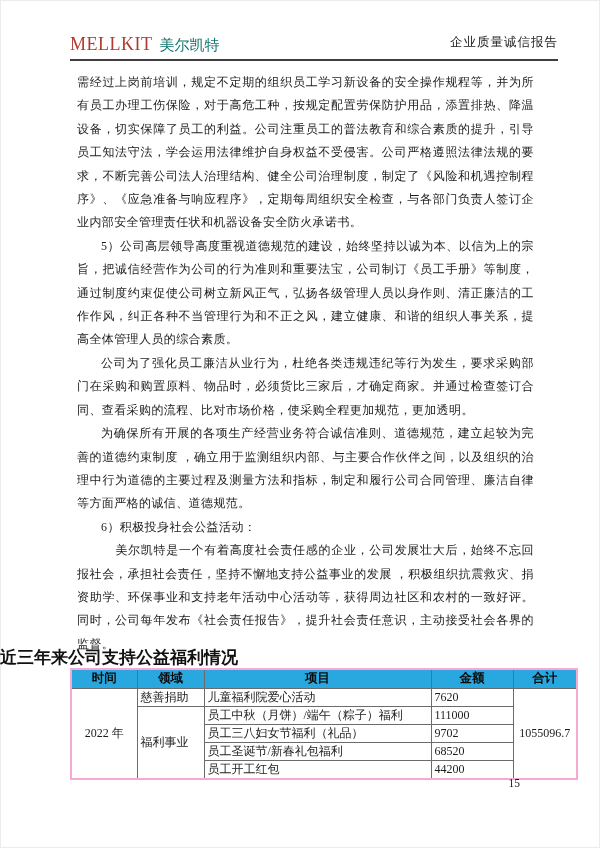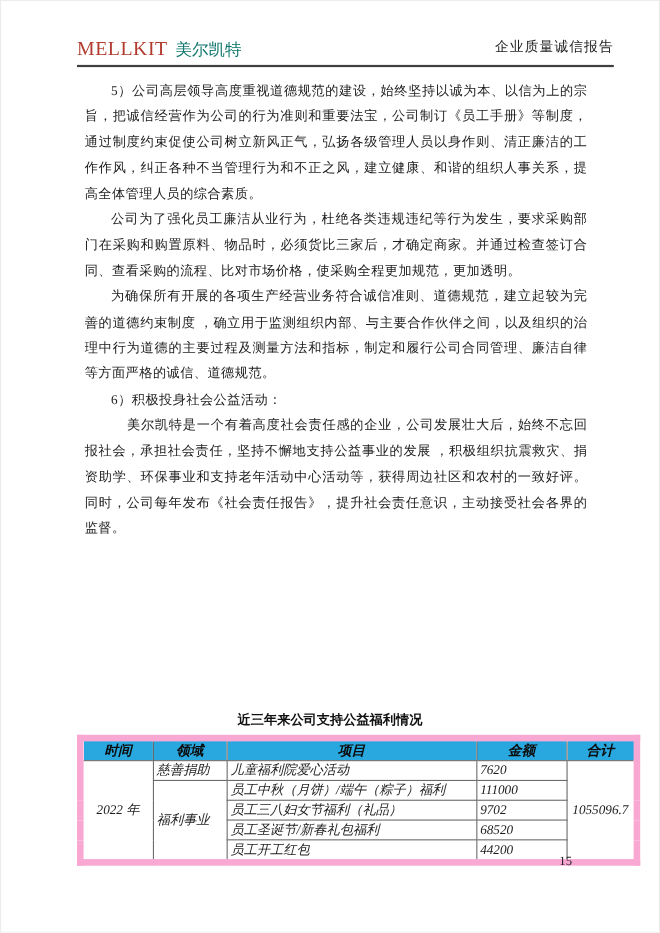--- a/index.html
+++ b/index.html
@@ -66,45 +66,45 @@
   .ind-0 { text-indent: 0; }
   .ind-2 { text-indent: 2em; }
   .ind-3 { text-indent: 3.2em; }
 
   
   .table-title {
     position: absolute;
     top: 646px;
     left: 0;
     width: 600px;
-    text-align: center;
+    text-align: left;
     font-family: "Liberation Sans", "DejaVu Sans", sans-serif;
     font-weight: bold;
-    font-size: 12px;
+    font-size: 17px;
     color: #111111;
   }
   .welfare-table {
     position: absolute;
     top: 668px;
     left: 70px;
     width: 506px;
     border-collapse: collapse;
     table-layout: fixed;
     font-size: 12px;
     color: #1c1c1c;
   }
   .welfare-table th,
   .welfare-table td {
     border: 1px solid #6b6b6b;
     padding: 0 3px;
     overflow: hidden;
     white-space: nowrap;
     box-sizing: border-box;
   }
-  .welfare-table { border: 6px solid #f9a8d4; font-style: italic; }
+  .welfare-table { border: 2px solid #f9a8d4; }
   .welfare-table th {
     background: #29a8df;
     font-family: "Liberation Sans", "DejaVu Sans", sans-serif;
     font-weight: bold;
     font-size: 12.5px;
     text-align: center;
     height: 19px;
     color: #0b0b0b;
   }
   .welfare-table td {
@@ -133,20 +133,21 @@
 
   <div class="page-header">
     <div class="logo">
       <span class="logo-en">MELLKIT</span>
       <span class="logo-cn">美尔凯特</span>
     </div>
     <div class="doc-title">企业质量诚信报告</div>
   </div>
 
   <div class="body-text">
+    <p class="ind-0">需经过上岗前培训，规定不定期的组织员工学习新设备的安全操作规程等，并为所有员工办理工伤保险，对于高危工种，按规定配置劳保防护用品，添置排热、降温设备，切实保障了员工的利益。公司注重员工的普法教育和综合素质的提升，引导员工知法守法，学会运用法律维护自身权益不受侵害。公司严格遵照法律法规的要求，不断完善公司法人治理结构、健全公司治理制度，制定了《风险和机遇控制程序》、《应急准备与响应程序》，定期每周组织安全检查，与各部门负责人签订企业内部安全管理责任状和机器设备安全防火承诺书。</p>
     <p class="ind-2">5）公司高层领导高度重视道德规范的建设，始终坚持以诚为本、以信为上的宗旨，把诚信经营作为公司的行为准则和重要法宝，公司制订《员工手册》等制度，通过制度约束促使公司树立新风正气，弘扬各级管理人员以身作则、清正廉洁的工作作风，纠正各种不当管理行为和不正之风，建立健康、和谐的组织人事关系，提高全体管理人员的综合素质。</p>
     <p class="ind-2">公司为了强化员工廉洁从业行为，杜绝各类违规违纪等行为发生，要求采购部门在采购和购置原料、物品时，必须货比三家后，才确定商家。并通过检查签订合同、查看采购的流程、比对市场价格，使采购全程更加规范，更加透明。</p>
     <p class="ind-2">为确保所有开展的各项生产经营业务符合诚信准则、道德规范，建立起较为完善的道德约束制度 ，确立用于监测组织内部、与主要合作伙伴之间，以及组织的治理中行为道德的主要过程及测量方法和指标，制定和履行公司合同管理、廉洁自律等方面严格的诚信、道德规范。</p>
     <p class="ind-2">6）积极投身社会公益活动：</p>
     <p class="ind-3">美尔凯特是一个有着高度社会责任感的企业，公司发展壮大后，始终不忘回报社会，承担社会责任，坚持不懈地支持公益事业的发展 ，积极组织抗震救灾、捐资助学、环保事业和支持老年活动中心活动等，获得周边社区和农村的一致好评。同时，公司每年发布《社会责任报告》，提升社会责任意识，主动接受社会各界的监督。</p>
   </div>
 
   <div class="table-title">近三年来公司支持公益福利情况</div>
 
   <table class="welfare-table">

